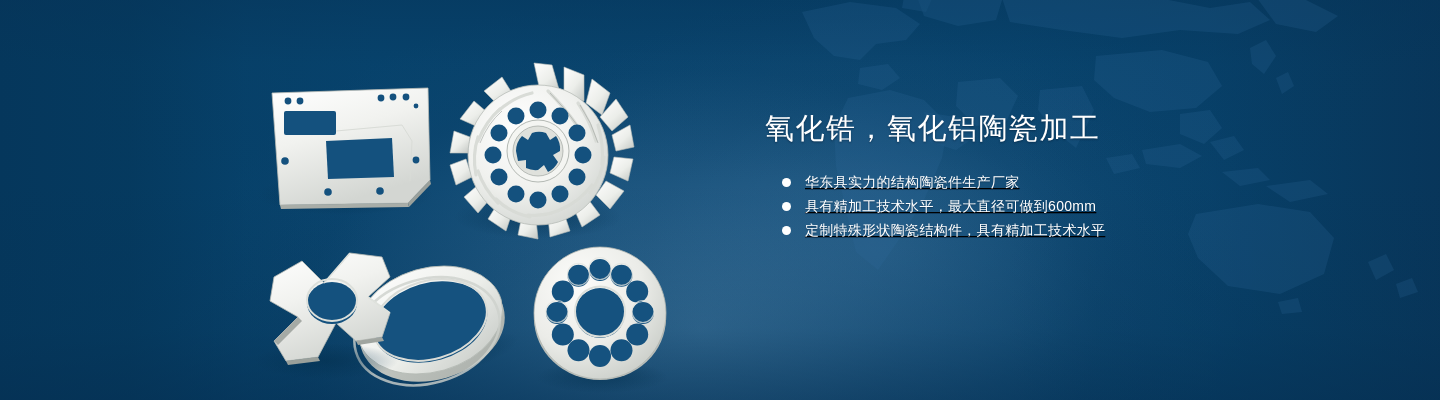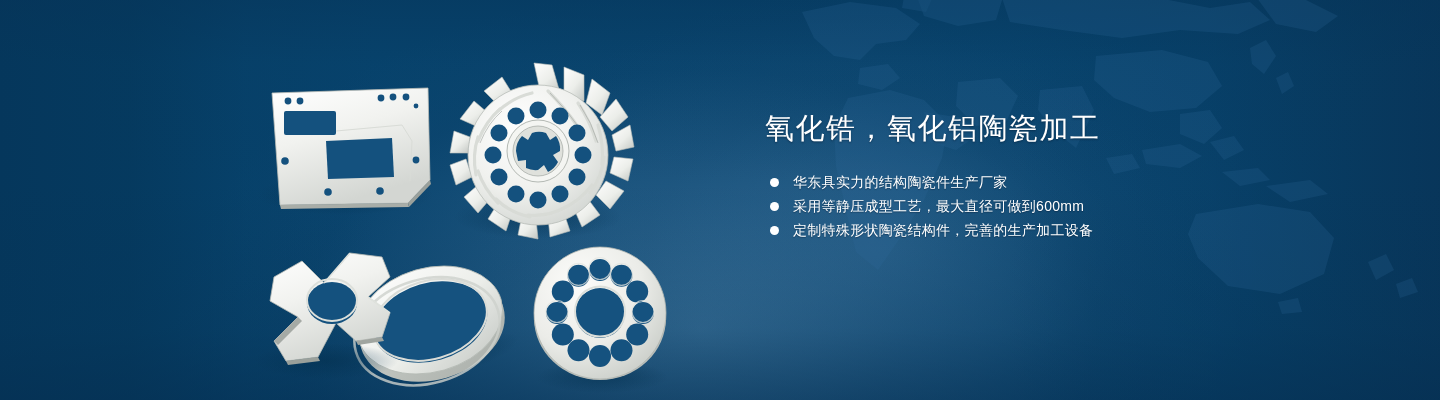--- a/index.html
+++ b/index.html
@@ -106,22 +106,23 @@
     font-size: 29px;
     line-height: 40px;
     letter-spacing: 1.5px;
     font-weight: 400;
     margin: 0 0 22px 0;
     white-space: nowrap;
     text-shadow: 0 1px 2px rgba(0,20,40,0.45);
   }
   .bullets {
     list-style: none;
-    margin: 4px;
+    margin: 16px;
     padding: 0;
+    text-decoration: underline;
   }
   .bullets li {
     position: relative;
     color: #ffffff;
     font-size: 14px;
     line-height: 24px;
     padding-left: 24px;
     letter-spacing: 0.3px;
     white-space: nowrap;
     text-shadow: 0 1px 1px rgba(0,20,40,0.40);
@@ -383,22 +384,22 @@
   <div class="copy">
     <h1 class="headline">氧化锆，氧化铝陶瓷加工</h1>
 
     <ul class="bullets">
       <li>
         <span class="dot"></span>
         <span>华东具实力的结构陶瓷件生产厂家</span>
       </li>
       <li>
         <span class="dot"></span>
-        <span>采用等静压成型工艺，最大直径可做到600mm</span>
+        <span>具有精加工技术水平，最大直径可做到600mm</span>
       </li>
       <li>
         <span class="dot"></span>
-        <span>定制特殊形状陶瓷结构件，完善的生产加工设备</span>
+        <span>定制特殊形状陶瓷结构件，具有精加工技术水平</span>
       </li>
     </ul>
   </div>
 
 </div>
 
 </body></html>

